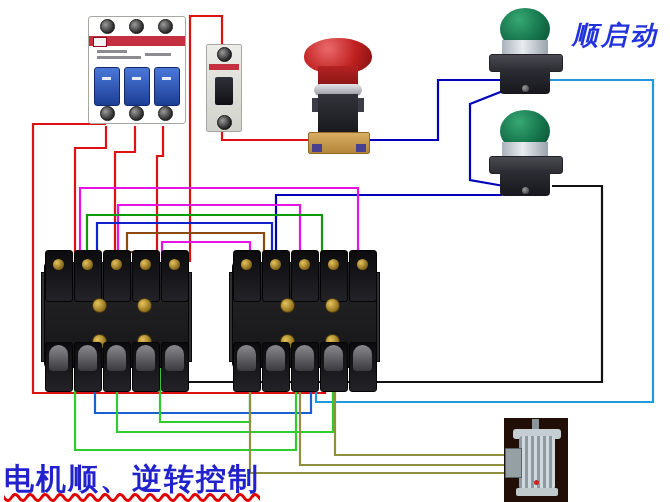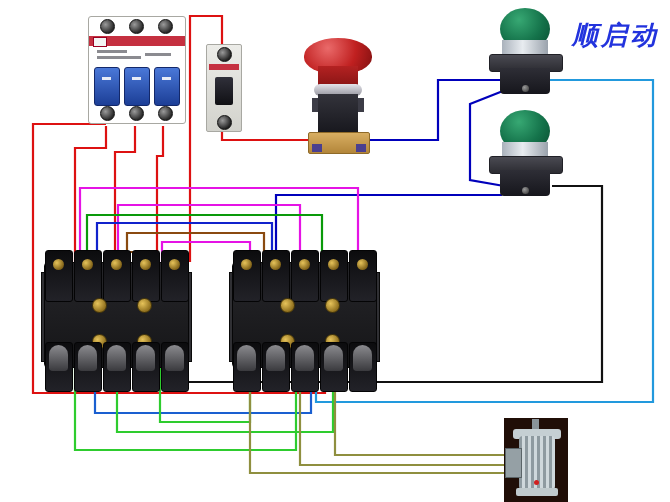--- a/index.html
+++ b/index.html
@@ -238,14 +238,15 @@
 
   <div class="comp motor">
     <div class="part mt-shaft"></div>
     <div class="part mt-cap"></div>
     <div class="part mt-body"></div>
     <div class="part mt-box"></div>
     <div class="part mt-foot"></div>
     <div class="part mt-dot"></div>
   </div>
 
+  <div class="title">电机顺、逆转控制</div>
 
 </div>
 
 </body></html>

